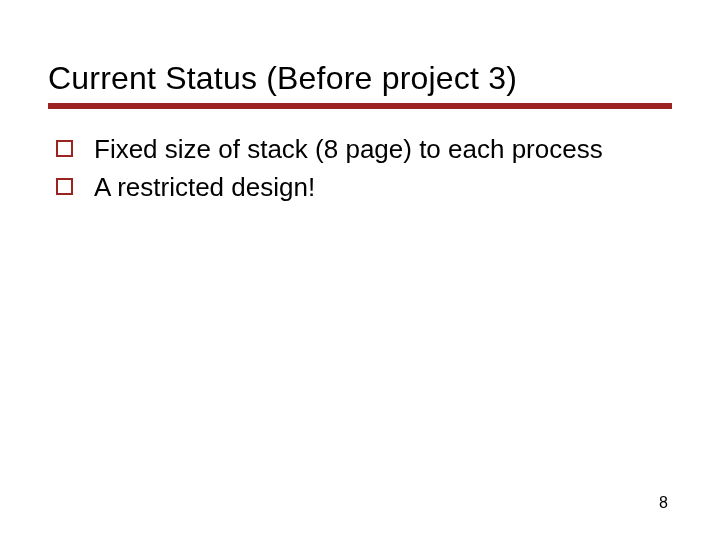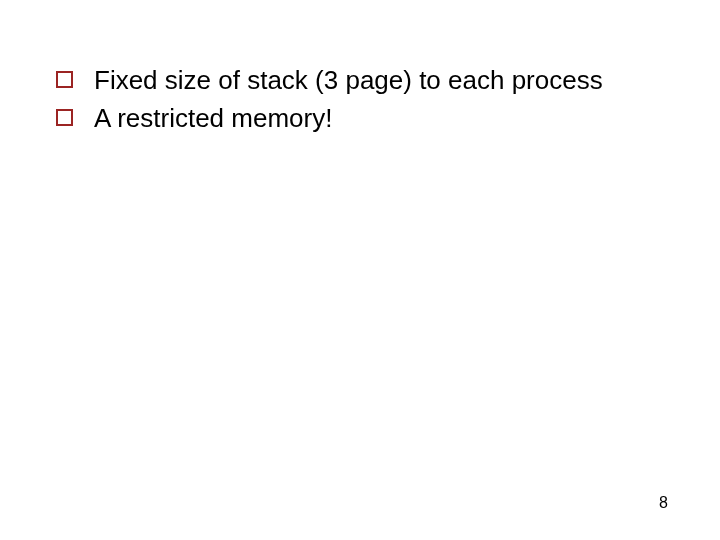--- a/index.html
+++ b/index.html
@@ -35,27 +35,28 @@
       right: 52px;
       bottom: 28px;
       font-size: 16px;
       color: #000;
     }
   </style>
 </head>
 <body>
 
 <div class="slide">
+  <h1 class="title">Current Status (Before project 3)</h1>
   <ul class="bullets">
     <li>
       <span class="square-bullet"></span>
     </li>
     <li>
       <span class="square-bullet"></span>
-      <span>Fixed size of stack (3 page) to each process</span>
+      <span>Fixed size of stack (8 page) to each process</span>
     </li>
     <li>
       <span class="square-bullet"></span>
-      <span>A restricted memory!</span>
+      <span>A restricted design!</span>
     </li>
   </ul>
   <div class="page-number">8</div>
 </div>
 
 </body></html>

